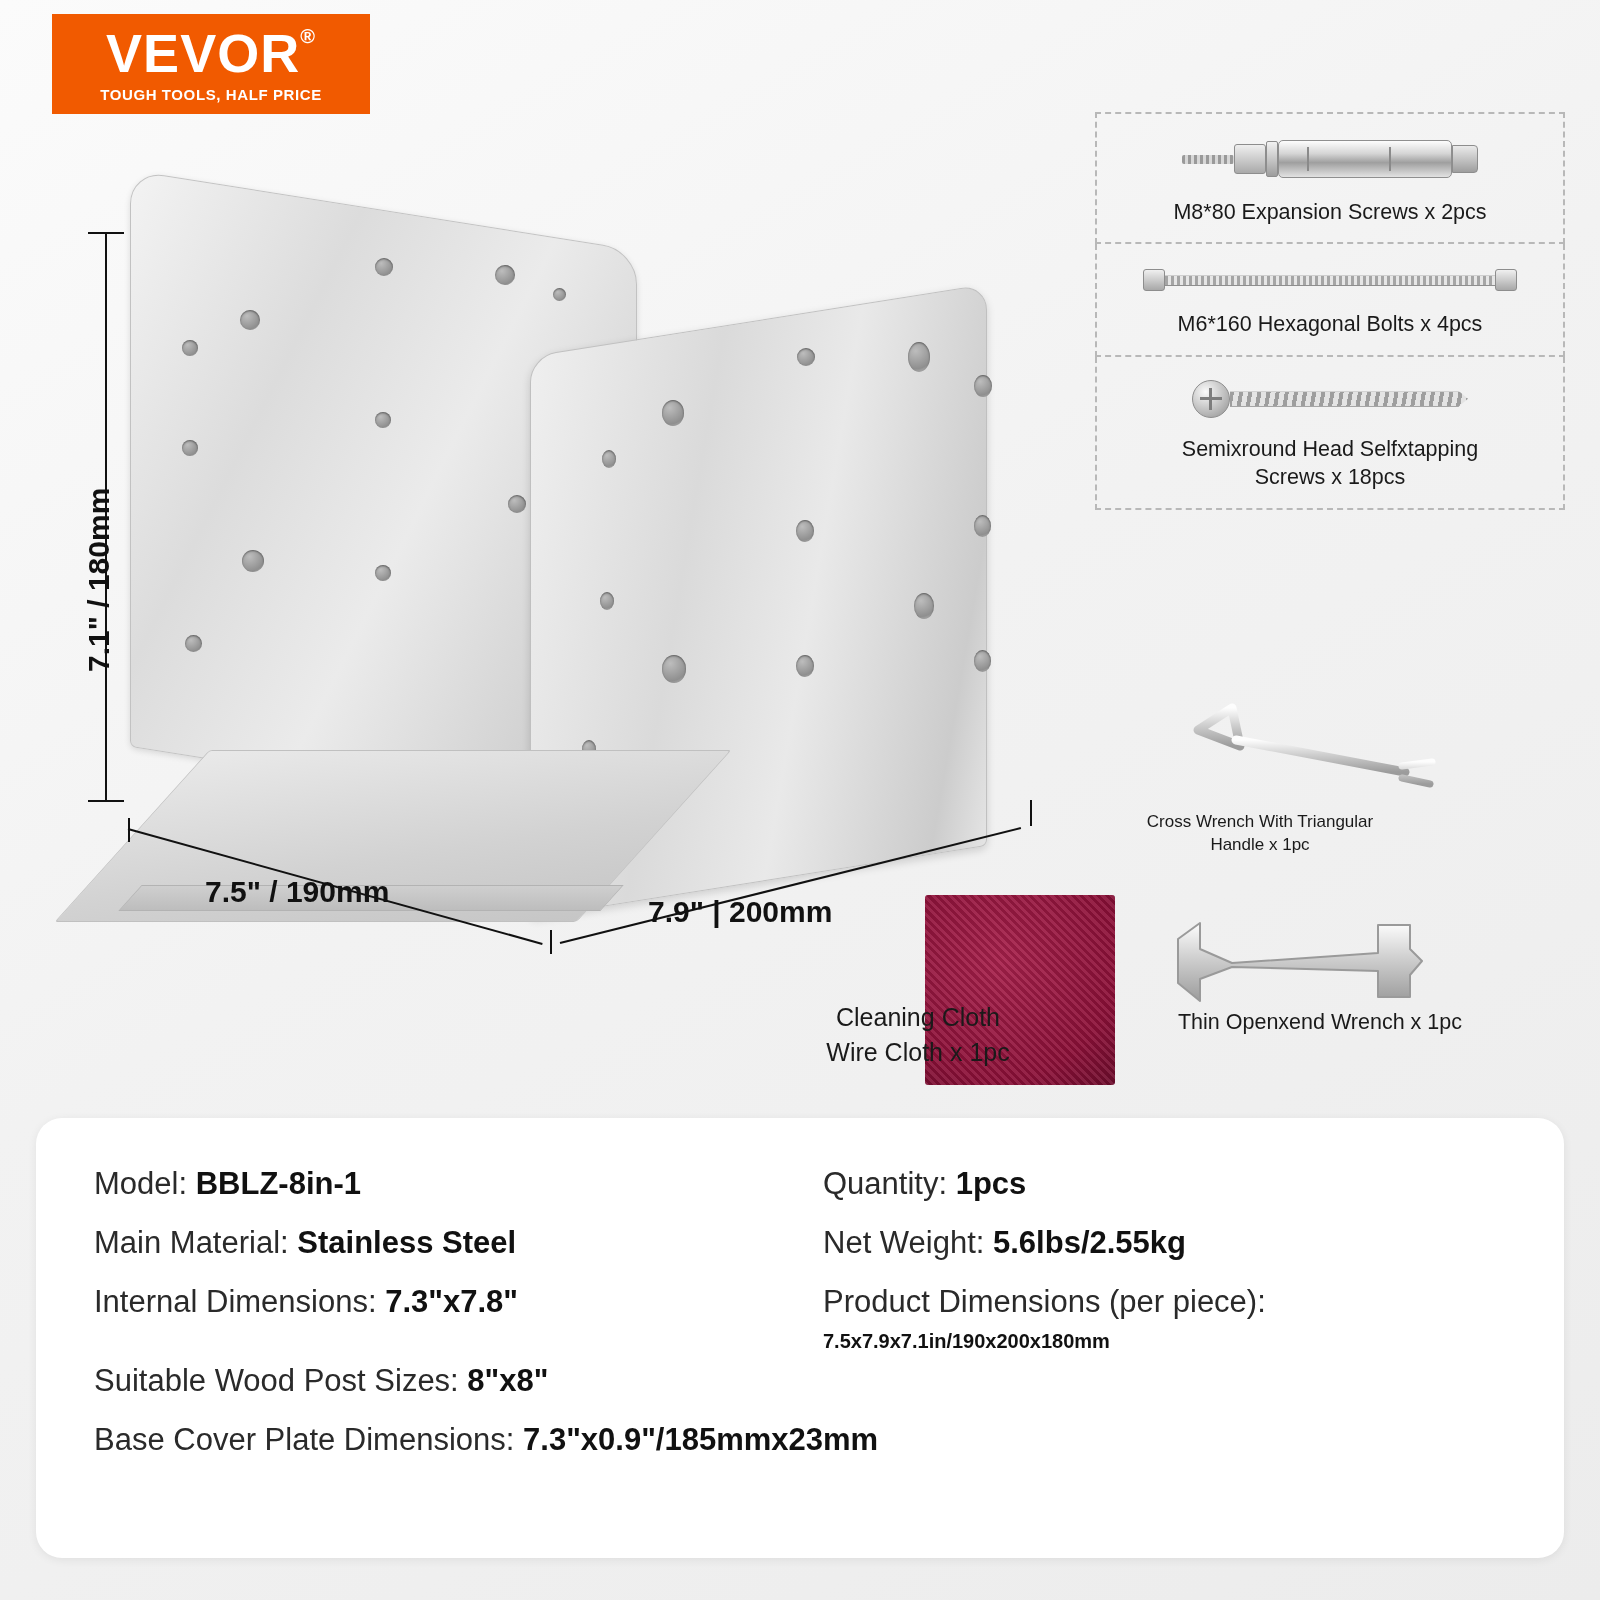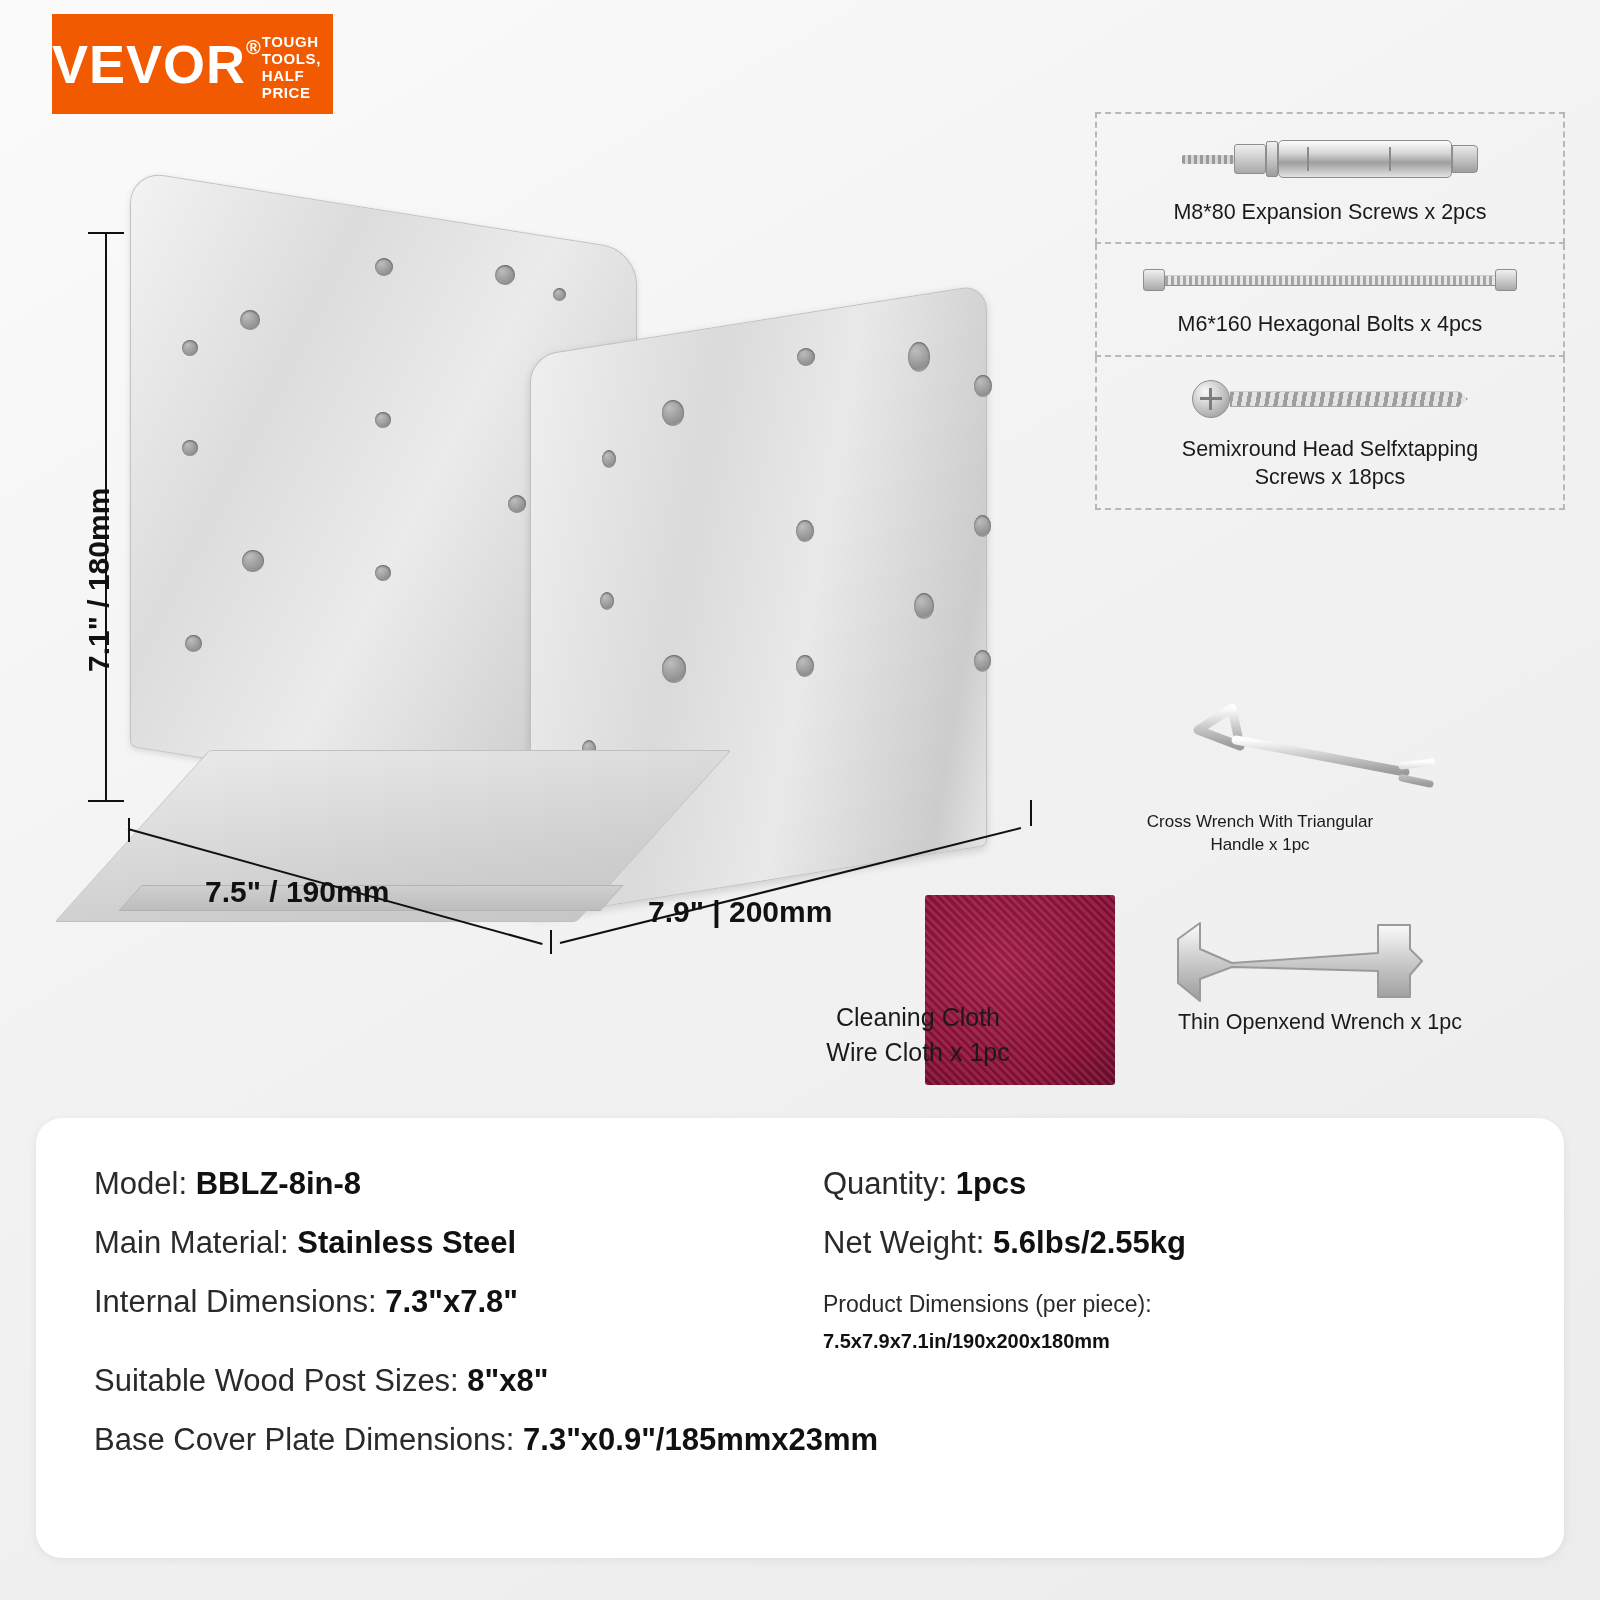--- a/index.html
+++ b/index.html
@@ -10,23 +10,23 @@
     position:relative;
     overflow:hidden;
   }
   .page{
     position:absolute;inset:0;
     background:linear-gradient(150deg,#fbfbfb 0%,#f2f2f2 45%,#ececec 100%);
   }
 
   
   .logo{
-    position:absolute;left:52px;top:14px;width:281px;height:100px;
+    position:absolute;left:52px;top:14px;width:318px;height:100px;
     background:#f15a00;
-    display:flex;align-items:center;justify-content:center;
+    display:flex;flex-direction:column;align-items:center;justify-content:center;
   }
   .logo .brand{
     color:#fff;font-weight:bold;font-size:54px;letter-spacing:1px;line-height:1;
   }
   .logo .tagline{
     color:#fff;font-size:15px;font-weight:bold;letter-spacing:0.6px;margin-top:6px;
   }
   .logo .reg{font-size:20px;vertical-align:top;}
 
   
@@ -206,21 +206,21 @@
     align-content:start;
   }
   .spec-row{
     font-size:31px;color:#2a2a2a;line-height:1.0;padding:14px 0 14px 18px;
     white-space:nowrap;
   }
   .spec-row .k{font-weight:normal;}
   .spec-row .v{font-weight:bold;color:#111;}
   .spec-wide{grid-column:1 / span 2;}
   .spec-stack{padding-left:18px;}
-  .spec-stack .k{font-size:23px;color:#2a2a2a;}
+  .spec-stack .k{font-size:31px;color:#2a2a2a;}
   .spec-stack .v{font-size:20px;font-weight:bold;color:#111;display:block;margin-top:14px;}
 </style>
 </head>
 <body>
 
 <div class="page">
 
   <div class="logo">
     <div class="brand"><span>VEVOR</span><span class="reg">®</span></div>
     <div class="tagline">TOUGH TOOLS, HALF PRICE</div>
@@ -338,21 +338,21 @@
   <div class="cloth-caption">
     <div>Cleaning Cloth</div>
     <div>Wire Cloth x 1pc</div>
   </div>
 
   <div class="spec-card">
     <div class="spec-grid">
 
       <div class="spec-row">
         <span class="k">Model:</span>
-        <span class="v">BBLZ-8in-8</span>
+        <span class="v">BBLZ-8in-1</span>
       </div>
 
       <div class="spec-row">
         <span class="k">Quantity:</span>
         <span class="v">1pcs</span>
       </div>
 
       <div class="spec-row">
         <span class="k">Main Material:</span>
         <span class="v">Stainless Steel</span>

